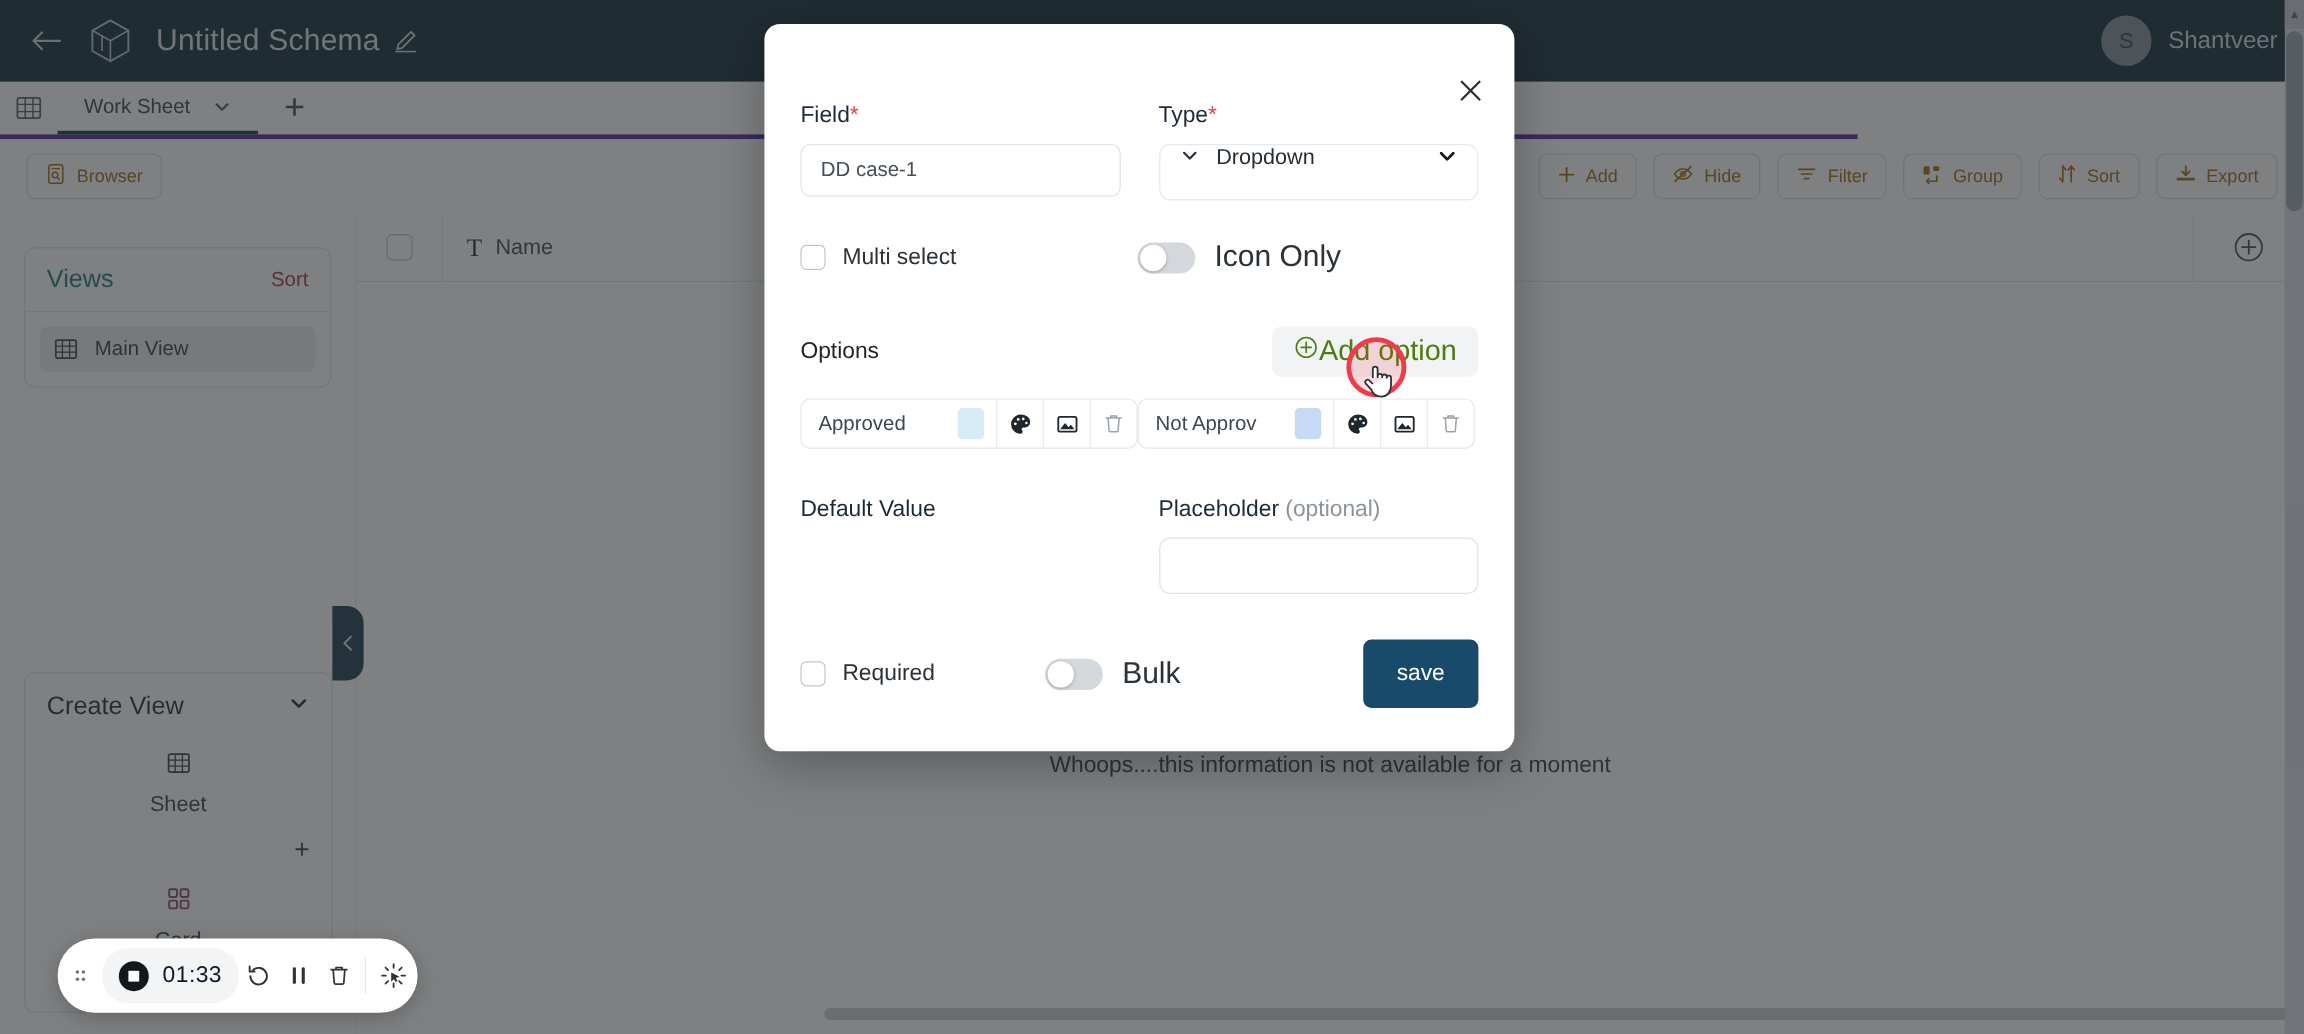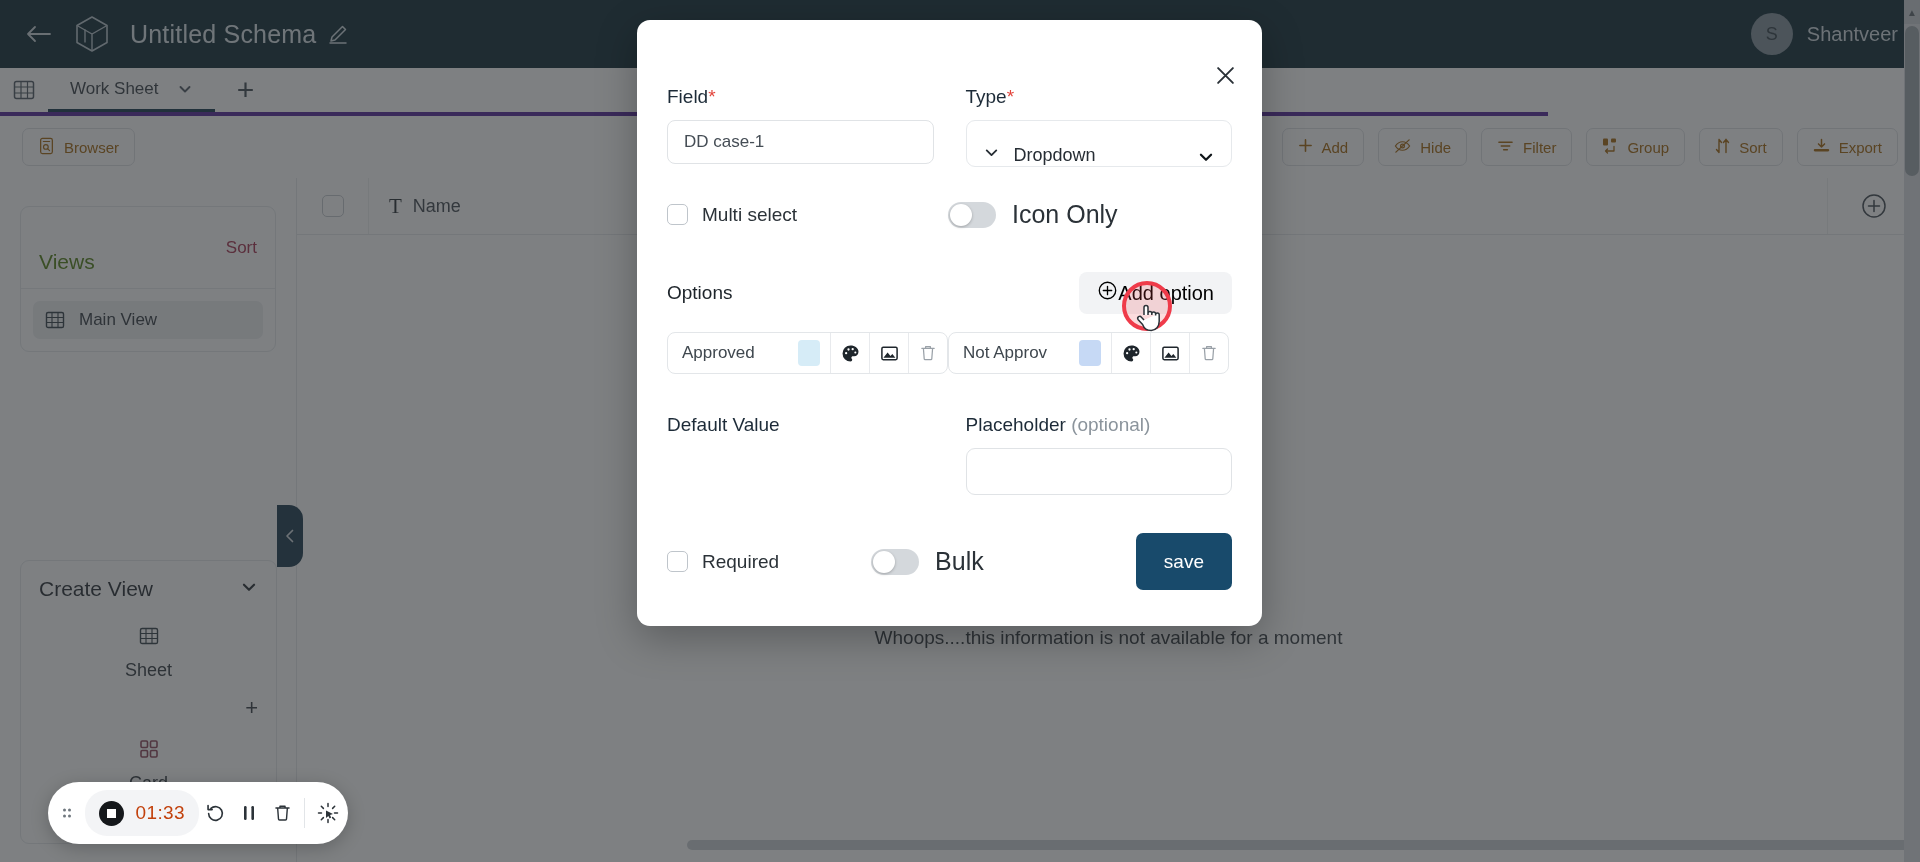--- a/index.html
+++ b/index.html
@@ -100,21 +100,21 @@
     padding: 18px 20px;
   }
   .views-card {
     border: 1px solid #e4e7ea; border-radius: 9px;
     overflow: hidden; margin-top: 10px;
   }
   .views-head {
     display: flex; align-items: center; justify-content: space-between;
     padding: 14px 18px; border-bottom: 1px solid #e8eaec;
   }
-  .views-title { font-size: 21px; color: #4d7c0f; margin-top: 29px; }
+  .views-title { font-size: 21px; color: #0f766e; }
   .views-sort { font-size: 17px; color: #a22c4a; cursor: pointer; }
   .view-item {
     display: flex; align-items: center; gap: 14px;
     margin: 12px; padding: 9px 12px;
     border-radius: 7px; background: #eceef0;
     font-size: 17px; color: #2d353c; cursor: pointer;
   }
   .view-item .gicon { color: #2d3a43; display:flex; }
   .createview-card {
     position: absolute; left: 20px; bottom: 18px; width: 257px;
@@ -227,21 +227,21 @@
     width: 100%; height: 44px;
     border: 1px solid #e0e3e6; border-radius: 8px;
     padding: 0 16px; font-size: 17px; color: #454d55;
     font-family: "Liberation Sans", sans-serif;
     background: #fff; outline: none;
   }
   .txt-input::placeholder { color: #9aa2a9; }
   .select-box {
     width: 100%; height: 47px;
     border: 1px solid #e6e9ec; border-radius: 9px;
-    display: flex; align-items: flex-end; gap: 14px;
+    display: flex; align-items: flex-start; gap: 14px;
     padding: 0 16px; font-size: 18px; color: #262d34;
     cursor: pointer; background: #fff;
   }
   .select-box .tail { margin-left: auto; display: flex; }
   .select-box.placeholder-style { color: #a0a7ad; }
 
   .row-2 {
     display: flex; align-items: center;
     margin-top: 33px;
   }
@@ -264,21 +264,21 @@
 
   .options-row {
     display: flex; align-items: center; justify-content: space-between;
     margin-top: 43px;
   }
   .options-title { font-size: 19px; color: #1d242a; font-weight: 500; }
   .add-option-btn {
     display: flex; align-items: center; gap: 0;
     height: 42px; padding: 0 18px;
     background: #f2f3f5; border-radius: 8px;
-    font-size: 20px; color: #000000; cursor: pointer;
+    font-size: 24px; color: #4d7c0f; cursor: pointer;
   }
 
   .opt-grid { display: flex; margin-top: 18px; }
   .opt-chip {
     width: 281px; height: 42px;
     border: 1px solid #e3e6e9; border-radius: 8px;
     display: flex; align-items: center; overflow: hidden; background: #fff;
   }
   .opt-name {
     flex: 1; border: none; outline: none; background: transparent;
@@ -333,21 +333,21 @@
   .rec-pill {
     display: flex; align-items: center; gap: 11px;
     background: #f3f4f6; border-radius: 22px;
     height: 46px; padding: 0 14px;
   }
   .rec-dot {
     width: 25px; height: 25px; border-radius: 50%; background: #15181b;
     display: flex; align-items: center; justify-content: center;
   }
   .rec-dot i { width: 9px; height: 9px; background: #fff; display: block; }
-  .rec-time { font-size: 19px; color: #c2410c; letter-spacing: .4px; }
+  .rec-time { font-size: 19px; color: #0f172a; letter-spacing: .4px; }
   .rec-ico {
     width: 34px; display: flex; align-items: center; justify-content: center;
     color: #2c3339; cursor: pointer;
   }
   .rec-sep { width: 1px; height: 30px; background: #e2e5e8; margin: 0 4px; }
   .rec-spark { width: 40px; display: flex; align-items: center; justify-content: center; cursor: pointer; color: #2c3339; }
 </style>
 </head>
 <body>
 

